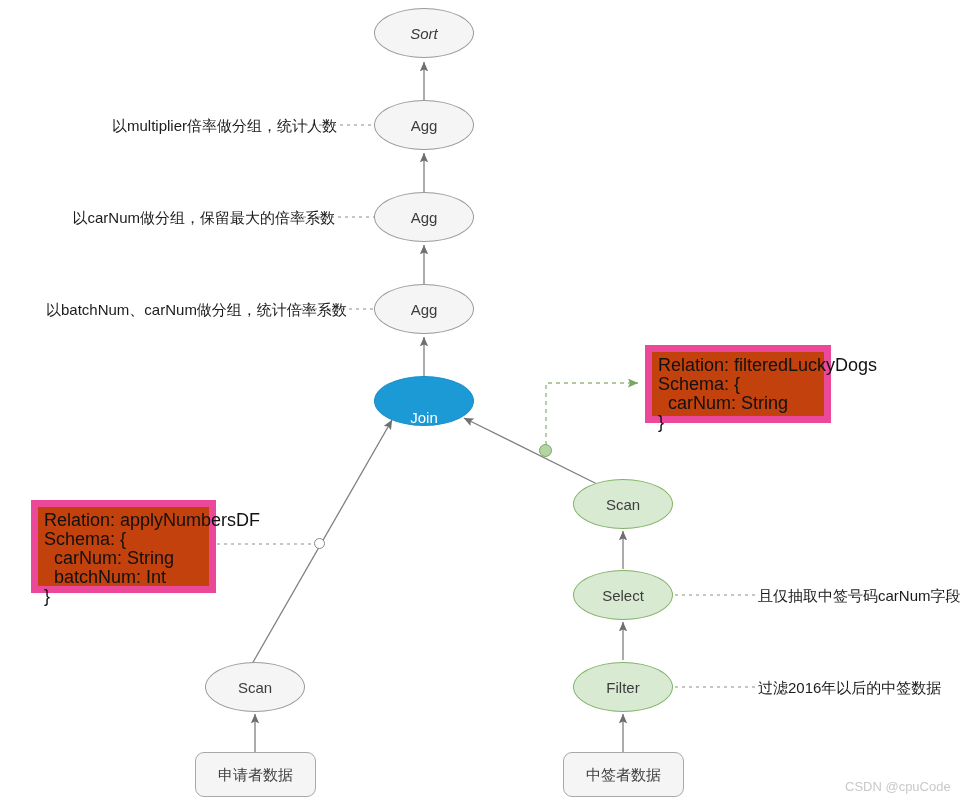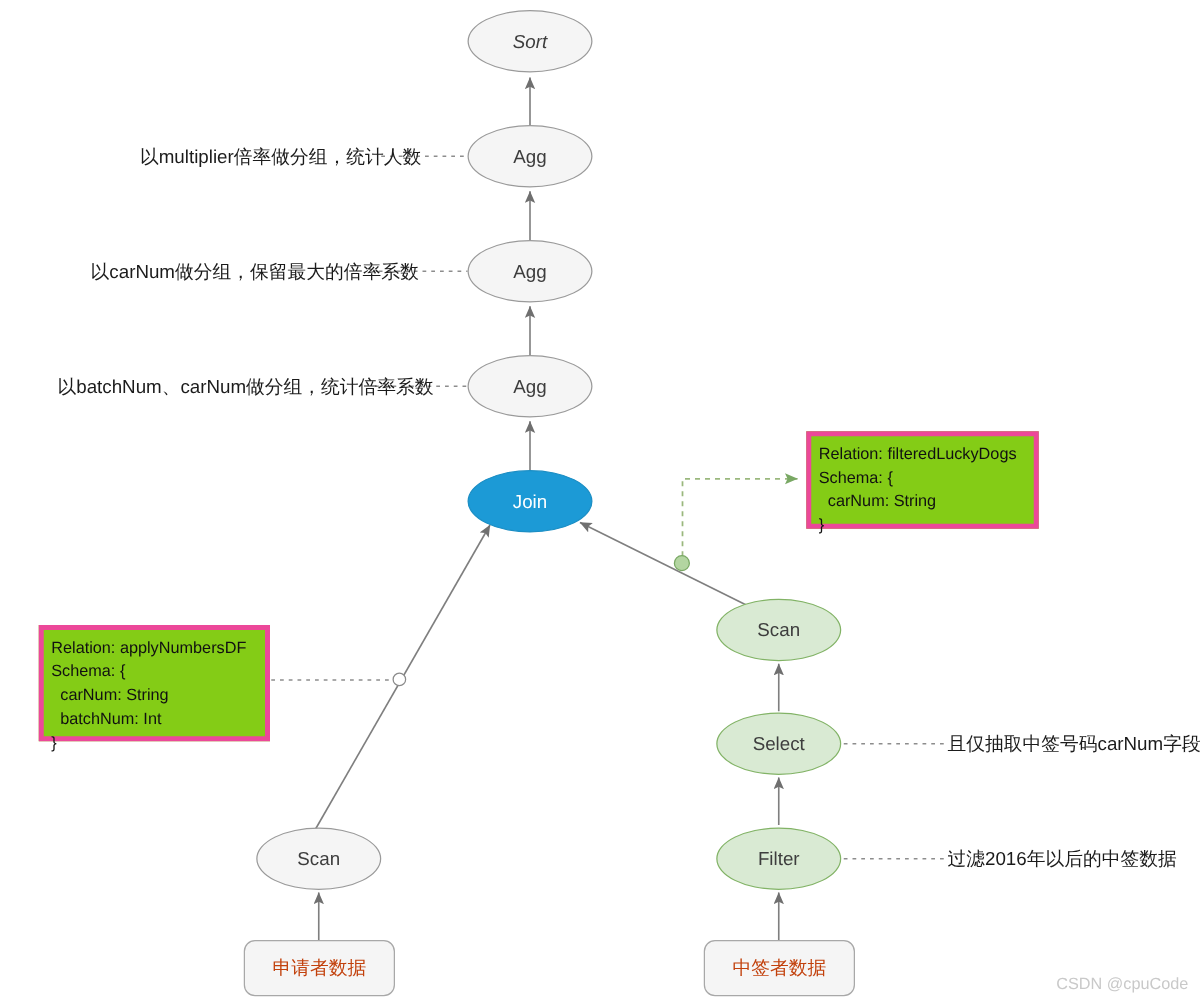--- a/index.html
+++ b/index.html
@@ -49,26 +49,27 @@
   }
   .node.green {
     background: #d9ead3;
     border: 1px solid #82b366;
     color: #3d3d3d;
   }
   .node.blue {
     background: #1c9ad6;
     border: 1px solid #1c8ec4;
     color: #ffffff;
+    align-items: flex-end;
   }
   .node.source {
     background: #f5f5f5;
     border: 1px solid #a8a8a8;
     border-radius: 9px;
-    color: #c2410c;
+    color: #404040;
     font-size: 15px;
   }
 
   
   .anno {
     position: absolute;
     font-size: 15px;
     color: #1b1b1b;
     white-space: nowrap;
     line-height: 1;
@@ -78,23 +79,23 @@
   }
   .anno.left-side {
     text-align: right;
     padding-left: 32px;
   }
 
   
   .schema-box {
     position: absolute;
     box-sizing: border-box;
-    background: #84cc16;
-    border: 4px solid #ec4899;
-    font-size: 13px;
+    background: #c2410c;
+    border: 7px solid #ec4899;
+    font-size: 18px;
     line-height: 19px;
     color: #111111;
     padding: 4px 5px 4px 6px;
     white-space: pre;
   }
 
   
   .dot {
     position: absolute;
     box-sizing: border-box;

